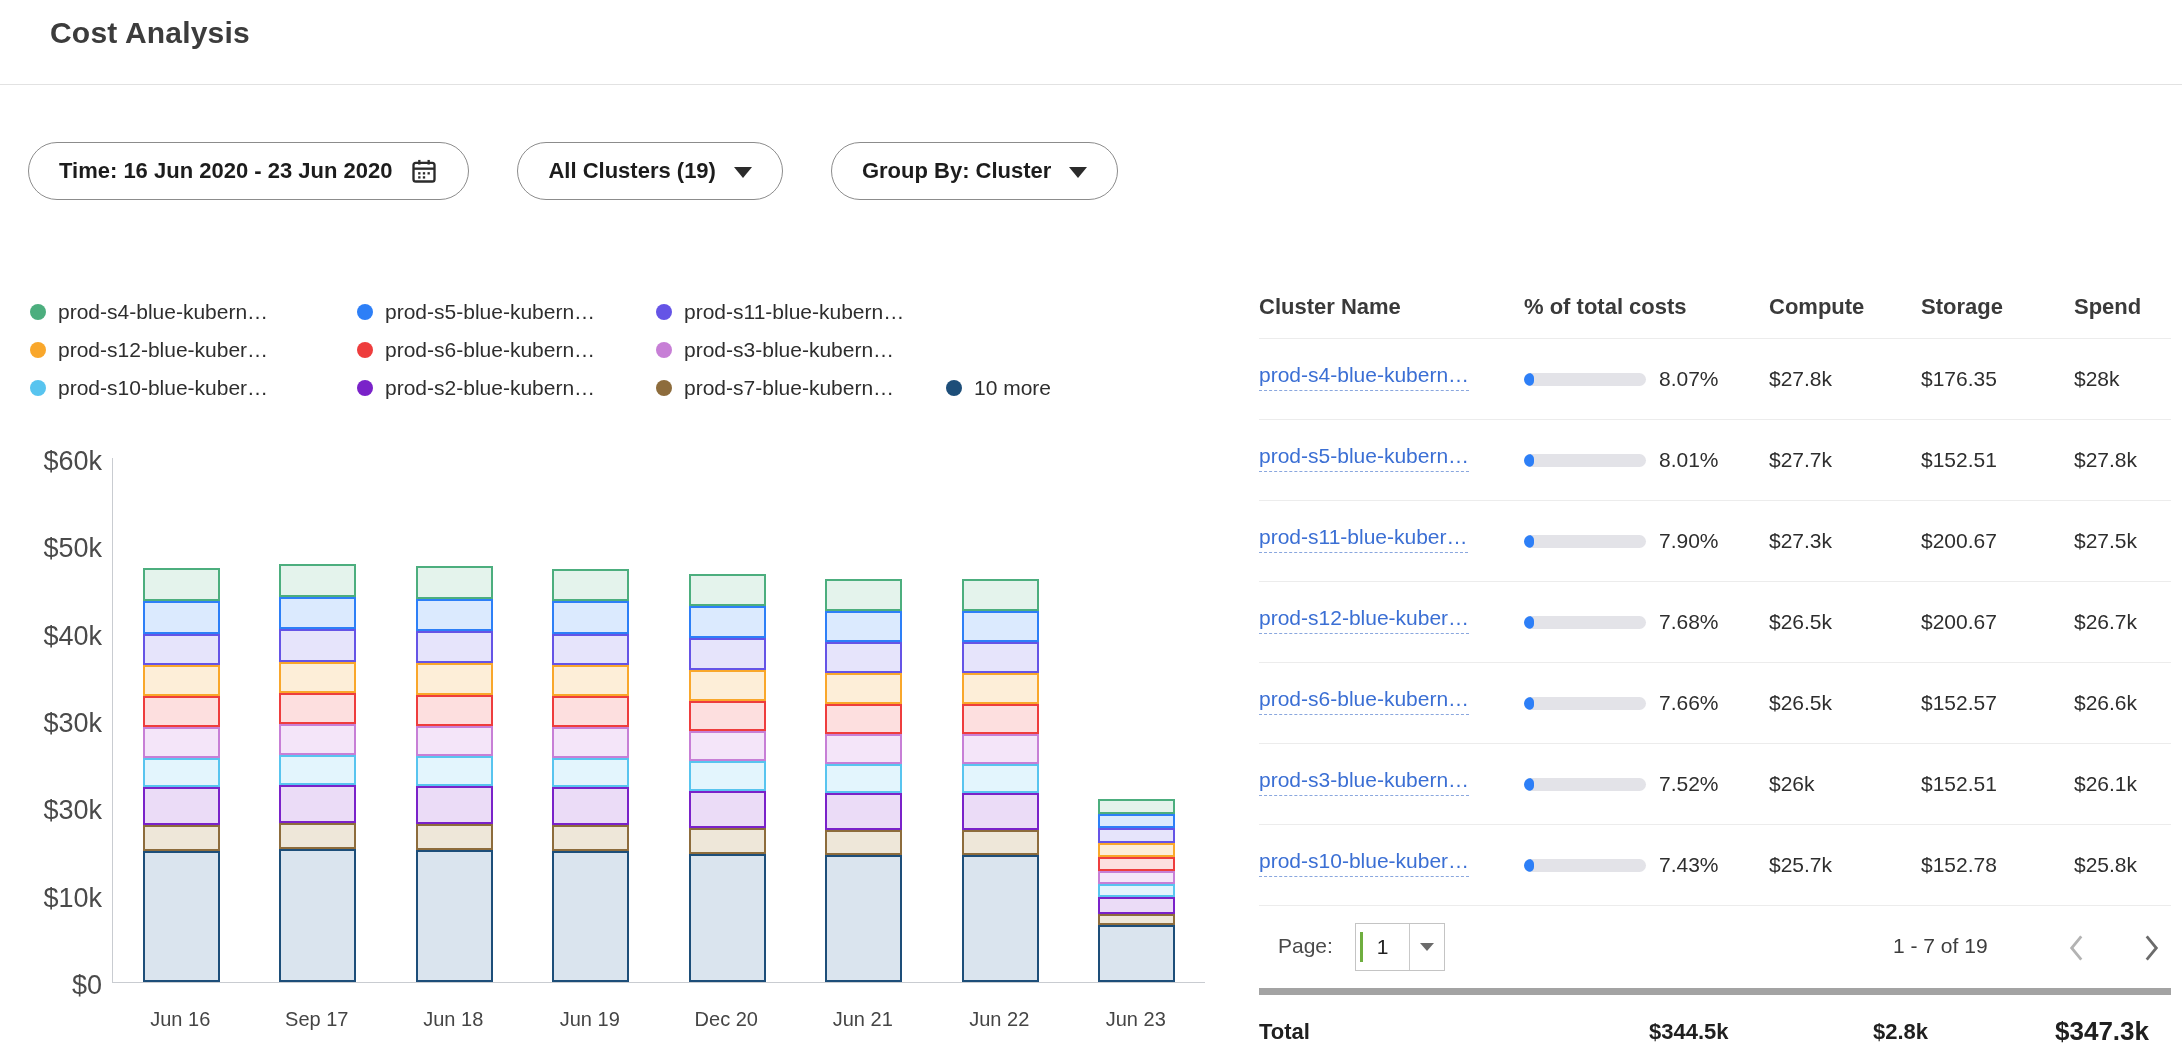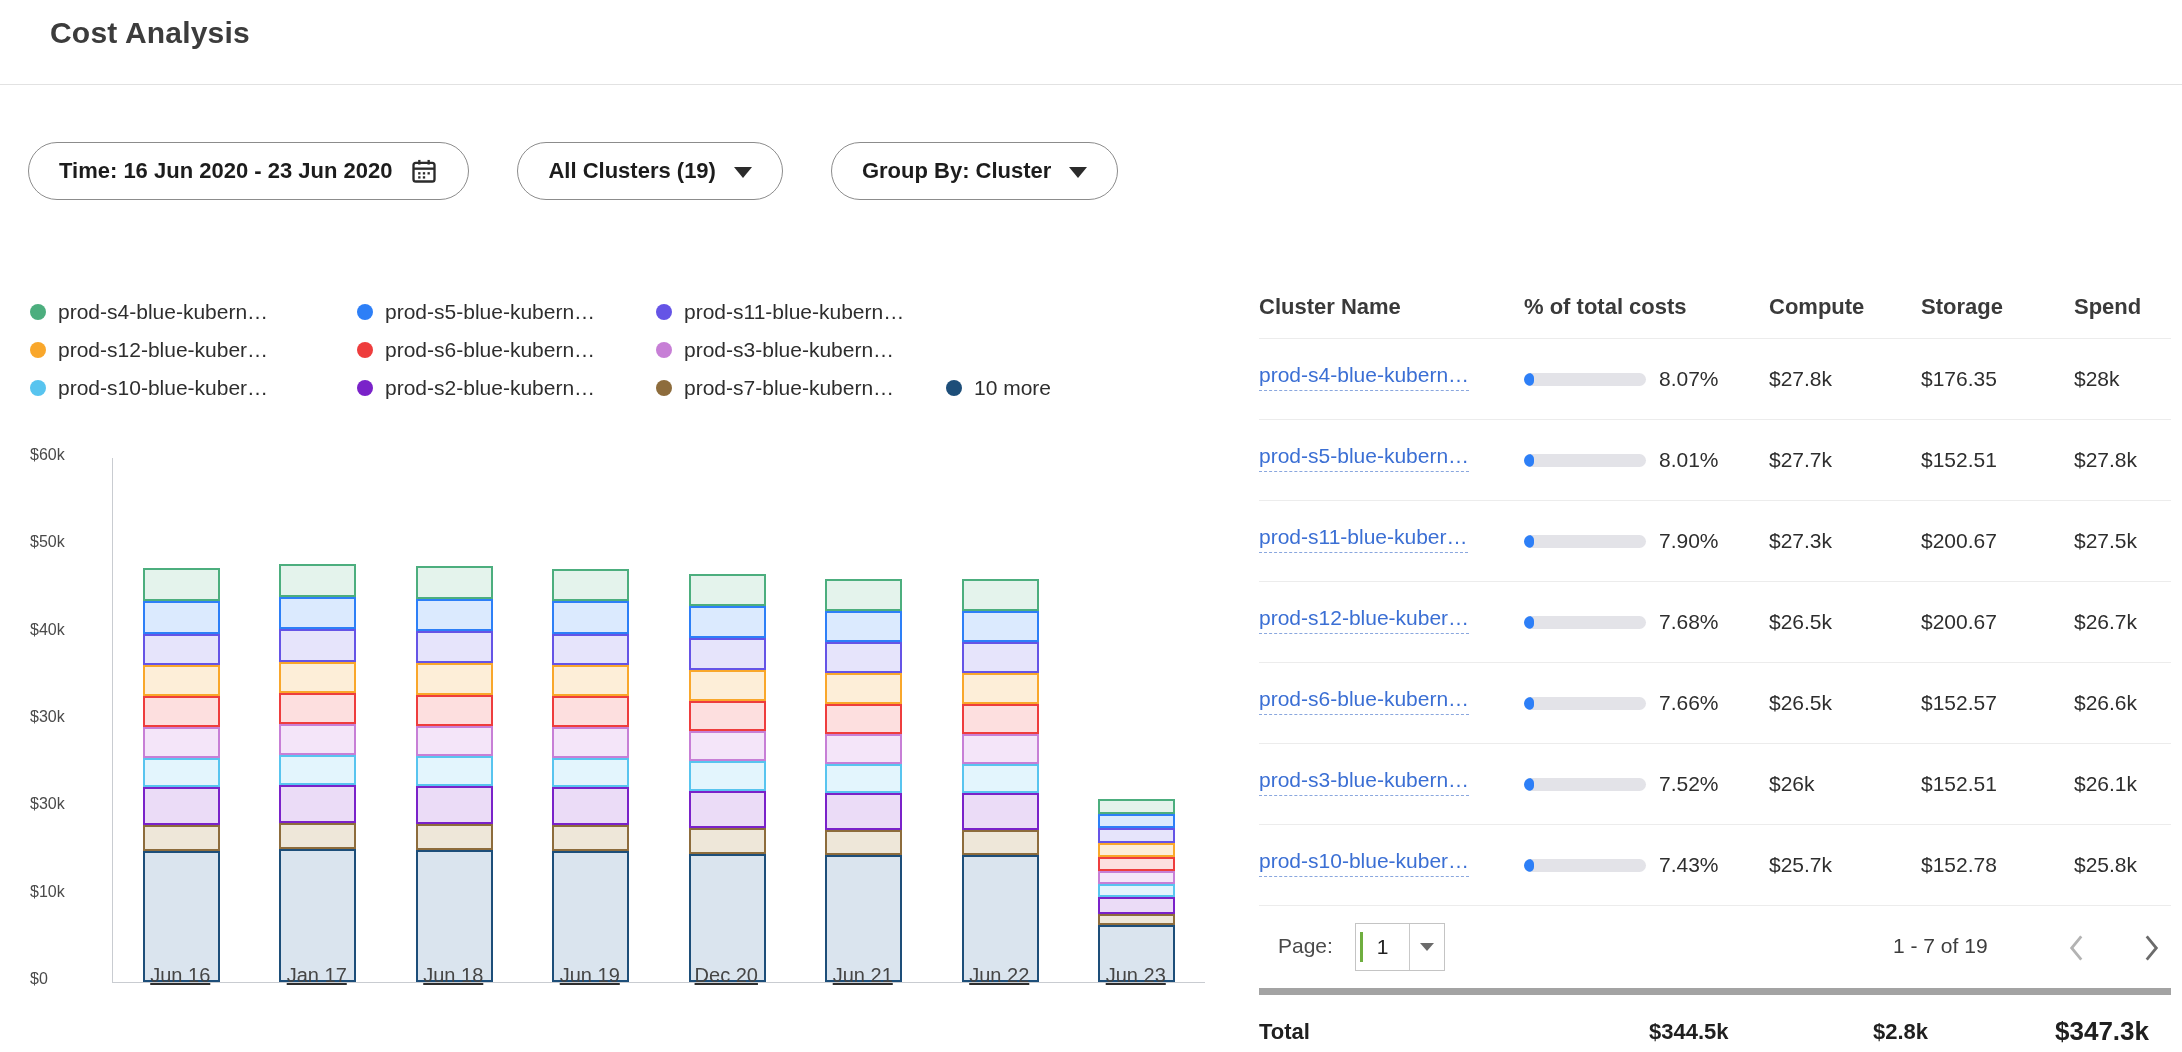--- a/index.html
+++ b/index.html
@@ -20,28 +20,28 @@
 
   
   .legend{position:absolute;left:30px;top:300px;display:flex;flex-direction:column;gap:14px;}
   .legend-row{display:flex;align-items:center;}
   .legend-item{display:flex;align-items:center;gap:12px;font-size:21px;color:#2e2e2e;cursor:pointer;}
   .dot{width:16px;height:16px;border-radius:50%;flex:0 0 16px;}
 
   
   .chart{position:absolute;left:30px;top:458px;width:1180px;height:580px;}
   .y-axis{position:absolute;left:0;top:0;width:72px;height:524px;}
-  .y-tick{position:absolute;right:0;width:72px;text-align:left;font-size:16px;color:#4a4a4a;}
+  .y-tick{position:absolute;right:0;width:72px;text-align:right;font-size:27px;color:#4a4a4a;}
   .plot{position:absolute;left:82px;top:0;width:1092px;height:524px;
         border-left:1px solid #c9ccd1;border-bottom:1px solid #c9ccd1;
         display:flex;align-items:flex-end;}
   .slot{flex:1;display:flex;justify-content:center;align-items:flex-end;height:100%;}
   .bar{width:77px;display:flex;flex-direction:column-reverse;}
   .seg{box-sizing:border-box;border:2px solid;width:100%;}
-  .x-axis{position:absolute;left:82px;top:506px;width:1092px;display:flex;text-decoration:underline;}
+  .x-axis{position:absolute;left:82px;top:550px;width:1092px;display:flex;}
   .x-tick{flex:1;text-align:center;font-size:20px;color:#454545;}
 
   
   .table{position:absolute;left:1259px;top:276px;width:912px;}
   .thead{display:grid;grid-template-columns:265px 245px 152px 153px 1fr;align-items:center;
          height:62px;font-size:22px;font-weight:600;color:#3a3a3a;border-bottom:1px solid #ececec;}
   .row{display:grid;grid-template-columns:265px 245px 152px 153px 1fr;align-items:center;
        height:80px;border-bottom:1px solid #ececec;font-size:21px;color:#2e2e2e;}
   .link{color:#3b6fd4;border-bottom:1px dashed #8aa7de;padding-bottom:3px;cursor:pointer;
         display:inline-block;max-width:245px;overflow:hidden;text-overflow:ellipsis;white-space:nowrap;}
@@ -274,21 +274,21 @@
             <div class="seg" title="prod-s6-blue-kubern…" style="height: 14px; background: rgb(253, 223, 223); border-color: rgb(238, 61, 61);"></div>
             <div class="seg" title="prod-s12-blue-kuber…" style="height: 14px; background: rgb(253, 238, 216); border-color: rgb(249, 167, 43);"></div>
             <div class="seg" title="prod-s11-blue-kubern…" style="height: 14.4px; background: rgb(230, 228, 251); border-color: rgb(101, 84, 230);"></div>
             <div class="seg" title="prod-s5-blue-kubern…" style="height: 14.4px; background: rgb(219, 234, 254); border-color: rgb(45, 127, 247);"></div>
             <div class="seg" title="prod-s4-blue-kubern…" style="height: 14.8px; background: rgb(228, 243, 236); border-color: rgb(76, 174, 126);"></div>
           </div>
         </div>
       </div>
     <div class="x-axis" id="xAxis">
         <div class="x-tick">Jun 16</div>
-        <div class="x-tick">Jan 17</div>
+        <div class="x-tick">Sep 17</div>
         <div class="x-tick">Jun 18</div>
         <div class="x-tick">Jun 19</div>
         <div class="x-tick">Dec 20</div>
         <div class="x-tick">Jun 21</div>
         <div class="x-tick">Jun 22</div>
         <div class="x-tick">Jun 23</div>
       </div>
   </div>
 
   <div class="table">

